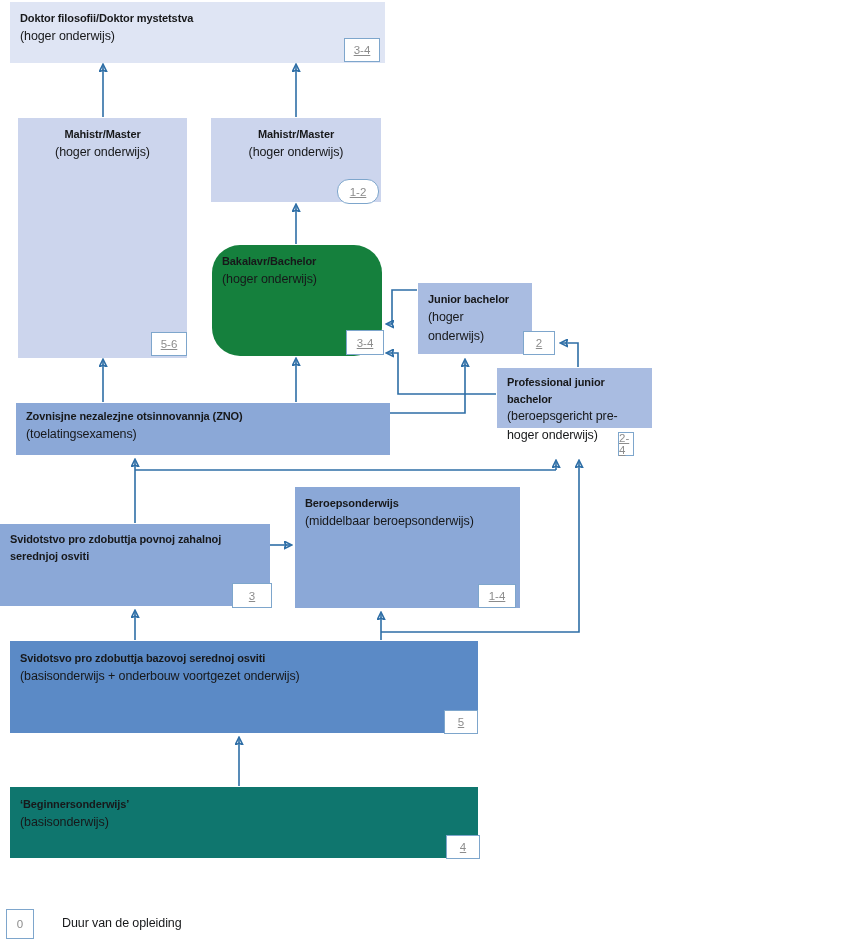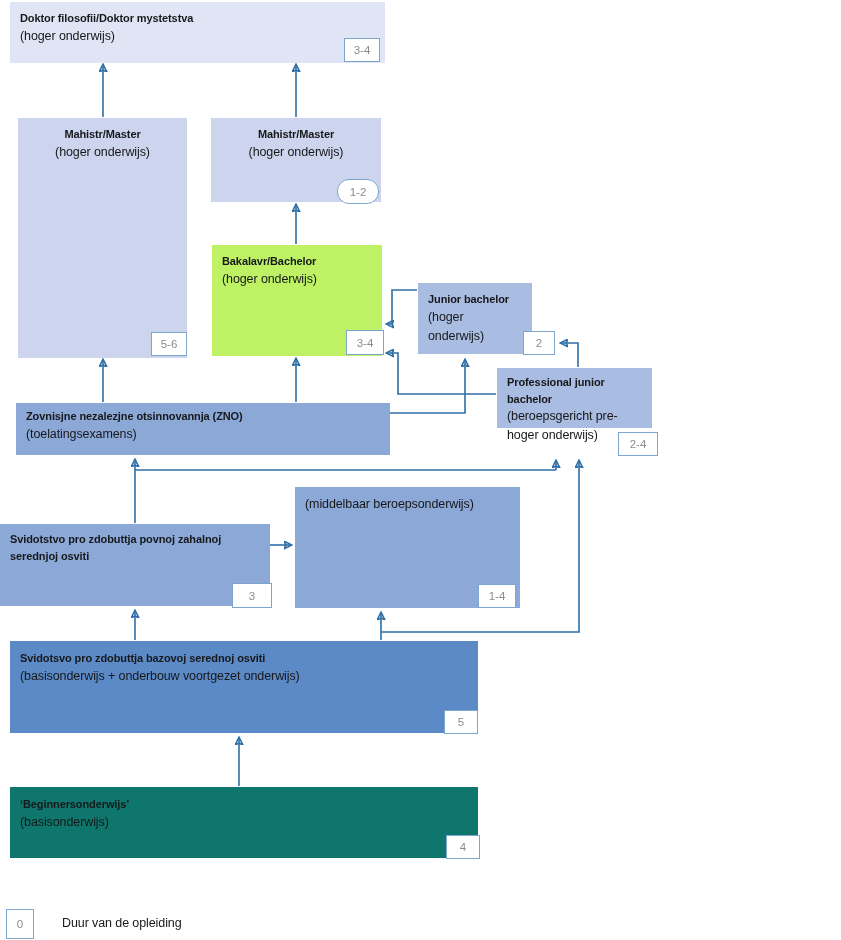--- a/index.html
+++ b/index.html
@@ -18,33 +18,34 @@
     letter-spacing:-0.1px;margin:0;
   }
   .box .sub{
     font-weight:normal;font-size:12.5px;color:#17181a;line-height:1.52;
     letter-spacing:-0.1px;margin:0;
   }
 
   
   .t0{background:#dfe5f4;}
   .t1{background:#ccd5ed;text-align:center;}
-  .t2{background:#bef264;}
+  .t2{background:#15803d;border-radius:28px;}
   .t3{background:#a9bce1;}
   .t4{background:#8ba8d7;}
   .t5{background:#5b8ac6;}
   .t6{background:#0f766e;}
 
   
   .badge{
     position:absolute;box-sizing:border-box;
     background:#ffffff;border:1px solid #7ea6cc;
     color:#8c8c8c;font-size:11.5px;
     display:flex;align-items:center;justify-content:center;
     z-index:6;
+    text-decoration:underline;
   }
 
   
   svg#wires{position:absolute;left:0;top:0;width:841px;height:940px;
     overflow:visible;pointer-events:none;z-index:4;}
   svg#wires path,svg#wires line{
     stroke:#2e6ea6;stroke-width:1.6;fill:none;
   }
 
   
@@ -91,33 +92,34 @@
   <div class="box t3" style="left:418px;top:283px;width:114px;height:71px;">
     <p class="ttl">Junior bachelor</p>
     <p class="sub">(hoger onderwijs)</p>
   </div>
   <div class="badge" style="left:523px;top:331px;width:32px;height:24px;">2</div>
 
   <div class="box t3" style="left:497px;top:368px;width:155px;height:60px;padding-top:6px;">
     <p class="ttl">Professional junior bachelor</p>
     <p class="sub">(beroepsgericht pre-hoger onderwijs)</p>
   </div>
-  <div class="badge" style="left:618px;top:432px;width:40px;height:24px;">2-4</div>
+  <div class="badge" style="left:618px;top:432px;width:16px;height:24px;">2-4</div>
 
   <div class="box t4" style="left:16px;top:403px;width:374px;height:52px;padding-top:5px;">
     <p class="ttl">Zovnisjne nezalezjne otsinnovannja (ZNO)</p>
     <p class="sub">(toelatingsexamens)</p>
   </div>
 
   <div class="box t4" style="left:0px;top:524px;width:270px;height:82px;padding-top:7px;">
     <p class="ttl">Svidotstvo pro zdobuttja povnoj zahalnoj serednjoj osviti</p>
   </div>
   <div class="badge" style="left:232px;top:583px;width:40px;height:25px;">3</div>
 
   <div class="box t4" style="left:295px;top:487px;width:225px;height:121px;">
+    <p class="ttl">Beroepsonderwijs</p>
     <p class="sub">(middelbaar beroepsonderwijs)</p>
   </div>
   <div class="badge" style="left:478px;top:584px;width:38px;height:24px;">1-4</div>
 
   <div class="box t5" style="left:10px;top:641px;width:468px;height:92px;padding-top:9px;">
     <p class="ttl">Svidotsvo pro zdobuttja bazovoj serednoj osviti</p>
     <p class="sub">(basisonderwijs + onderbouw voortgezet onderwijs)</p>
   </div>
   <div class="badge" style="left:444px;top:710px;width:34px;height:24px;">5</div>
 

